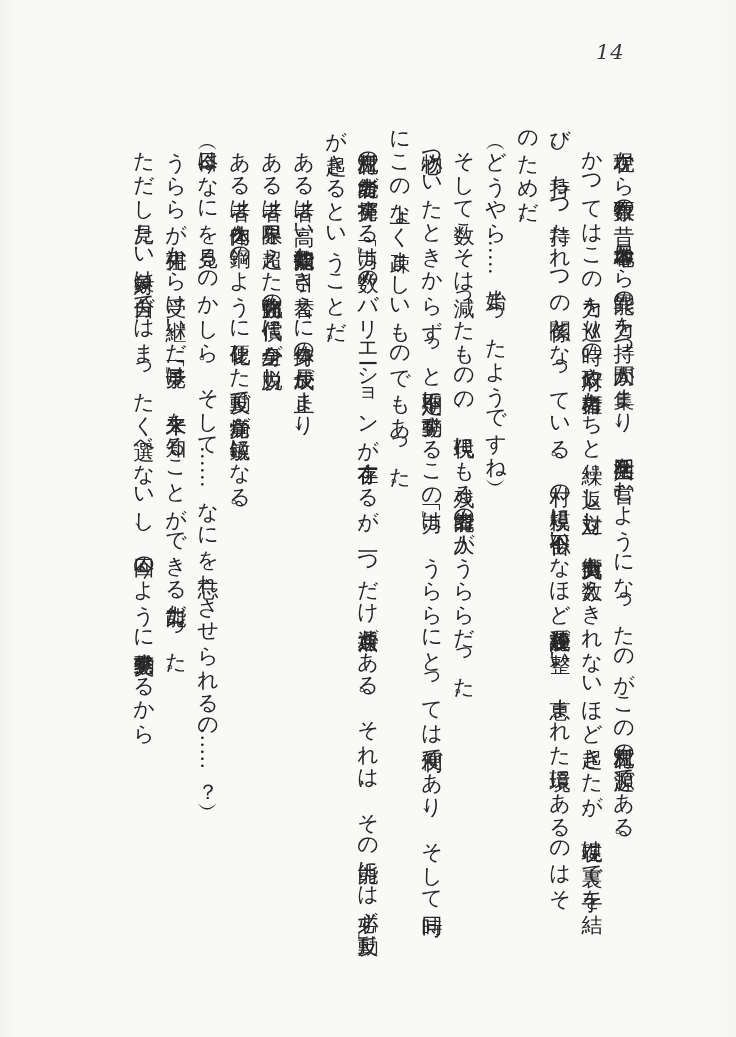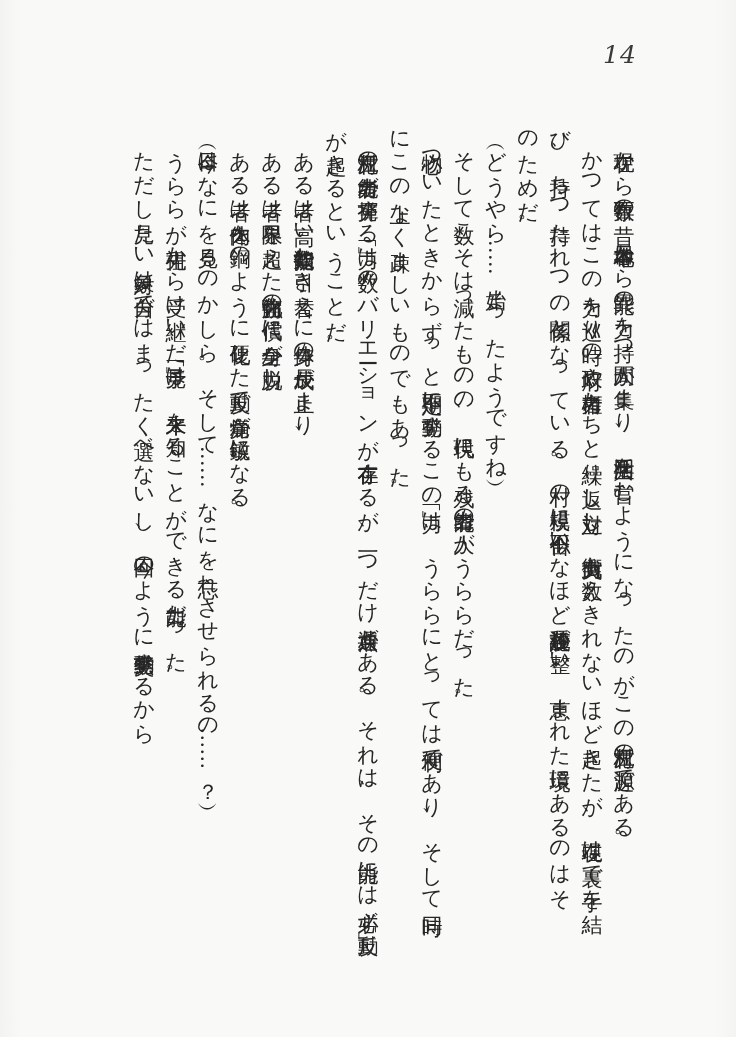--- a/index.html
+++ b/index.html
@@ -17,24 +17,23 @@
     position: absolute;
     inset: 0;
     background: linear-gradient(90deg, #f3f3f1 0%, #f9f9f7 3%, #f9f9f7 97%, #f4f4f2 100%);
   }
   .page-number {
     position: absolute;
     top: 40px;
     left: 596px;
     font-family: "DejaVu Serif", "Liberation Serif", serif;
     font-style: italic;
-    font-size: 25px;
+    font-size: 21px;
     letter-spacing: 1px;
     color: #3a3a3a;
-    margin-left: 7px;
   }
   .text-block {
     position: absolute;
     top: 116px;
     right: 96px;
     height: 806px;
     writing-mode: vertical-rl;
     text-orientation: mixed;
     font-family: "DejaVu Serif", "Liberation Serif", serif;
     font-size: 21px;

